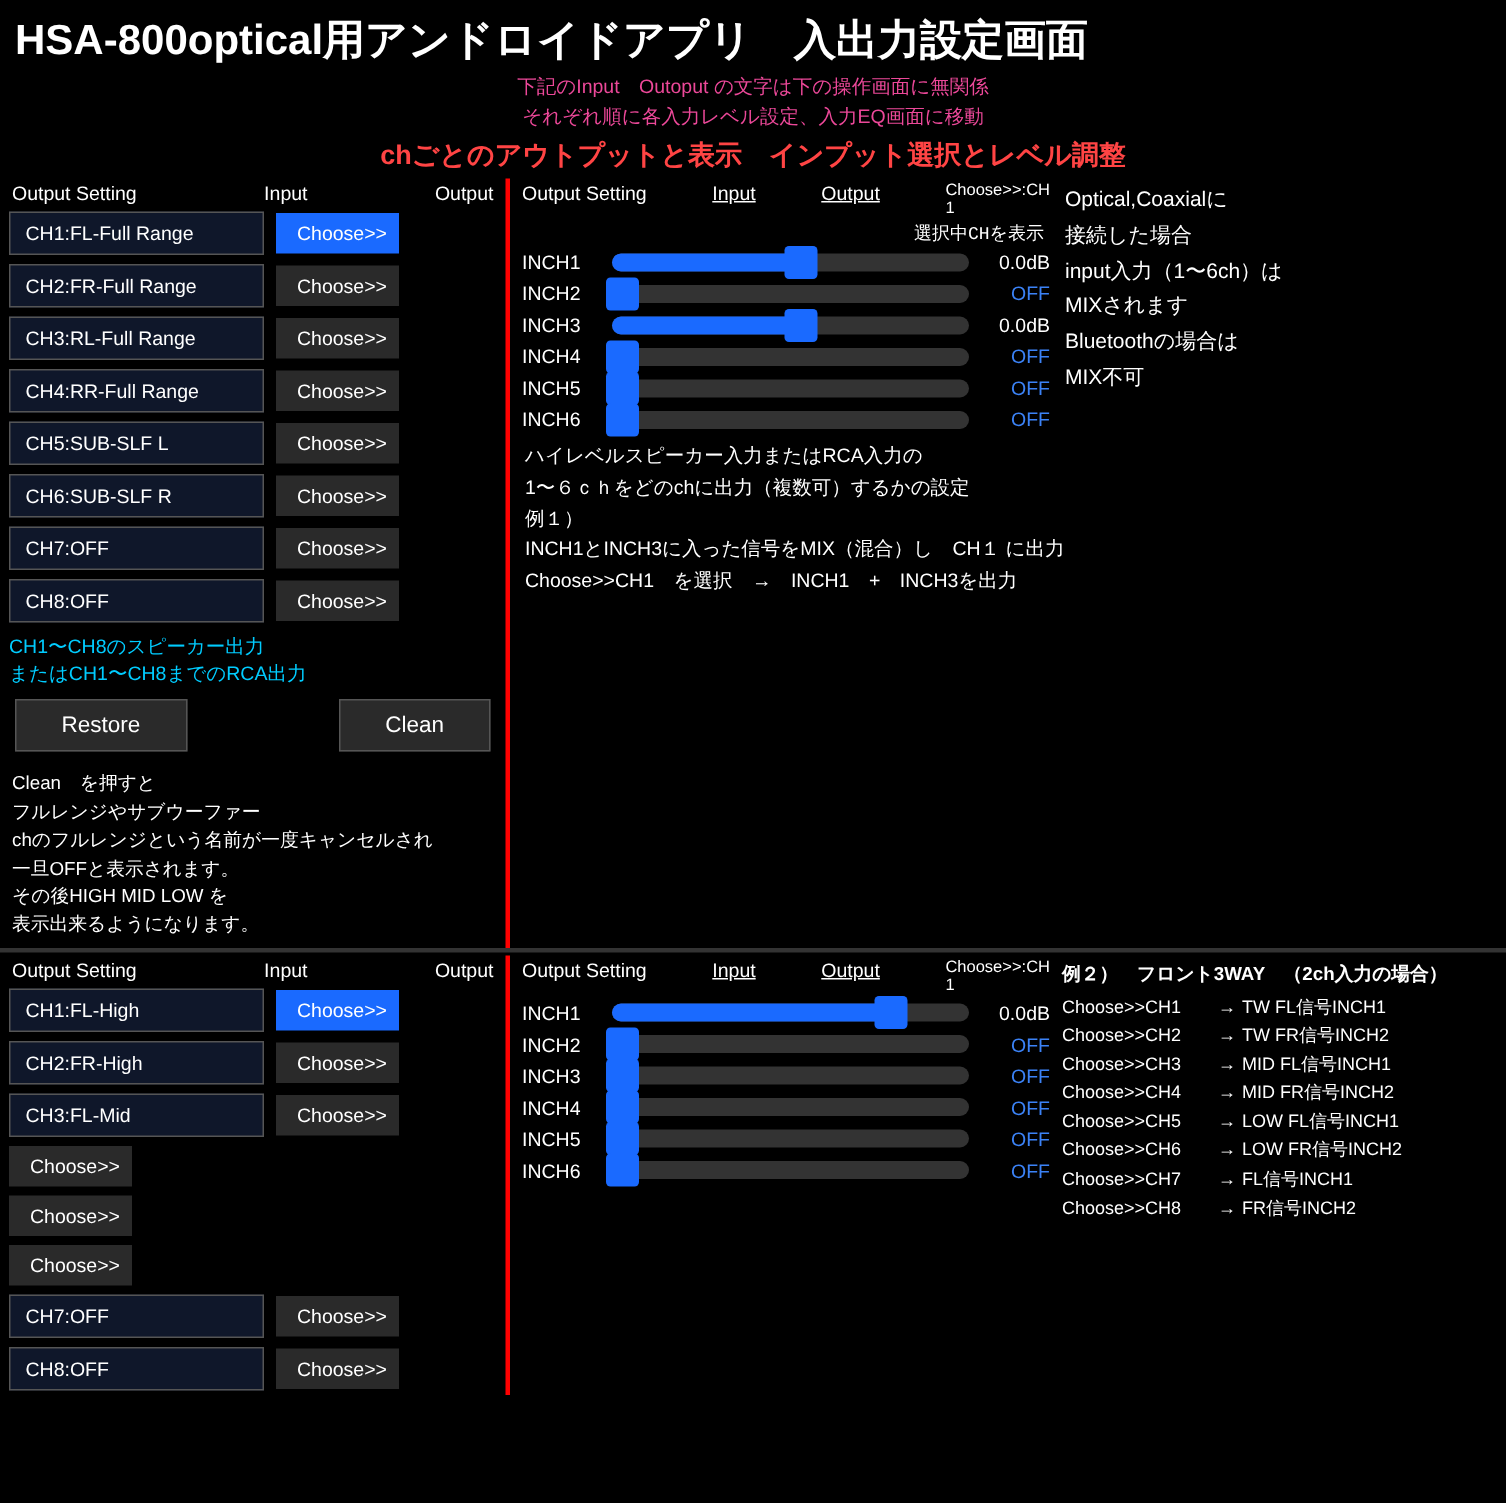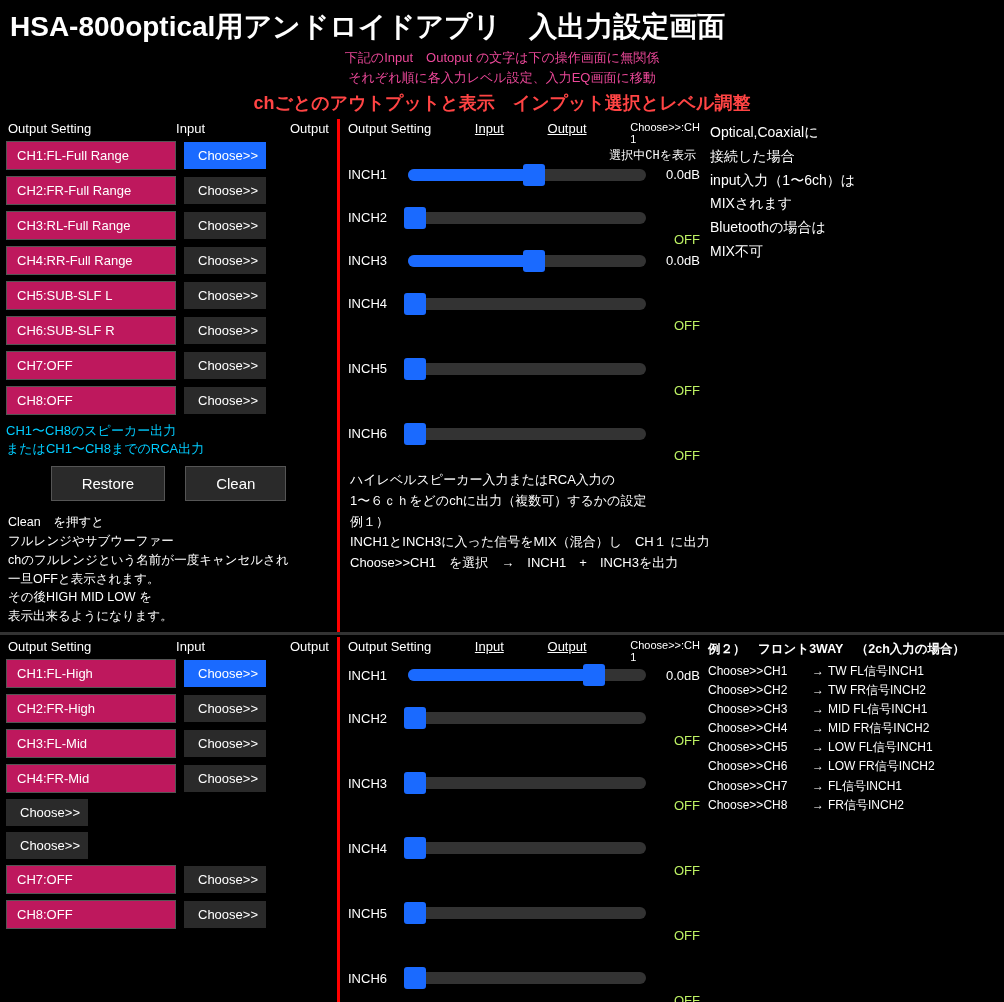--- a/index.html
+++ b/index.html
@@ -48,21 +48,21 @@
       font-size: 13px;
       color: #fff;
     }
     .ch-row {
       display: flex;
       align-items: center;
       padding: 3px 6px;
       gap: 8px;
     }
     .ch-btn {
-      background: #be185d;
+      background: #0f172a;
       border: 1px solid #555;
       color: #fff;
       padding: 6px 10px;
       width: 170px;
       font-size: 13px;
       text-align: left;
       cursor: pointer;
     }
     .choose-btn {
       background: #1a6aff;
@@ -76,21 +76,21 @@
     .bottom-note {
       color: #00ccff;
       font-size: 13px;
       padding: 4px 6px 2px 6px;
       line-height: 1.4;
     }
     .restore-clean-row {
       display: flex;
       gap: 20px;
       padding: 6px 10px;
-      justify-content: center;
+      justify-content: space-between;
     }
     .rc-btn {
       background: #2a2a2a;
       border: 1px solid #555;
       color: #fff;
       padding: 8px 30px;
       font-size: 15px;
       cursor: pointer;
     }
     .explanation {
@@ -149,22 +149,21 @@
       border-radius: 3px;
       position: absolute;
       top: -5px;
     }
     .slider-val {
       width: 46px;
       font-size: 13px;
       text-align: right;
     }
     .slider-val-off {
-      color: #bef264;
-      margin-top: 44px;
+      color: #3b82f6;
     }
     
     .bottom-section {
       display: flex;
       width: 100%;
       margin-top: 2px;
     }
     .bottom-left {
       width: 340px;
       min-width: 340px;
@@ -357,21 +356,20 @@
         </div>
         <div class="ch-row">
           <button class="ch-btn">CH2:FR-High</button>
           <button class="choose-btn" style="background: rgb(42, 42, 42);">Choose&gt;&gt;</button>
         </div>
         <div class="ch-row">
           <button class="ch-btn">CH3:FL-Mid</button>
           <button class="choose-btn" style="background: rgb(42, 42, 42);">Choose&gt;&gt;</button>
         </div>
         <div class="ch-row">
-          <button class="ch-btn">CH4:FR-Mid</button>
           <button class="choose-btn" style="background: rgb(42, 42, 42);">Choose&gt;&gt;</button>
         </div>
         <div class="ch-row">
           <button class="choose-btn" style="background: rgb(42, 42, 42);">Choose&gt;&gt;</button>
         </div>
         <div class="ch-row">
           <button class="choose-btn" style="background: rgb(42, 42, 42);">Choose&gt;&gt;</button>
         </div>
         <div class="ch-row">
           <button class="ch-btn">CH7:OFF</button>

